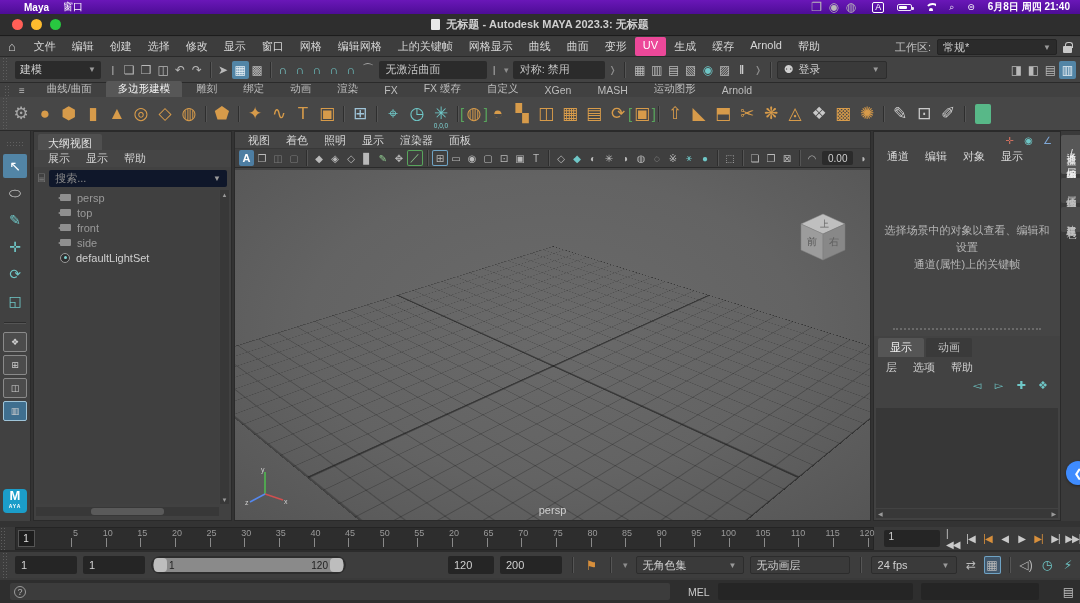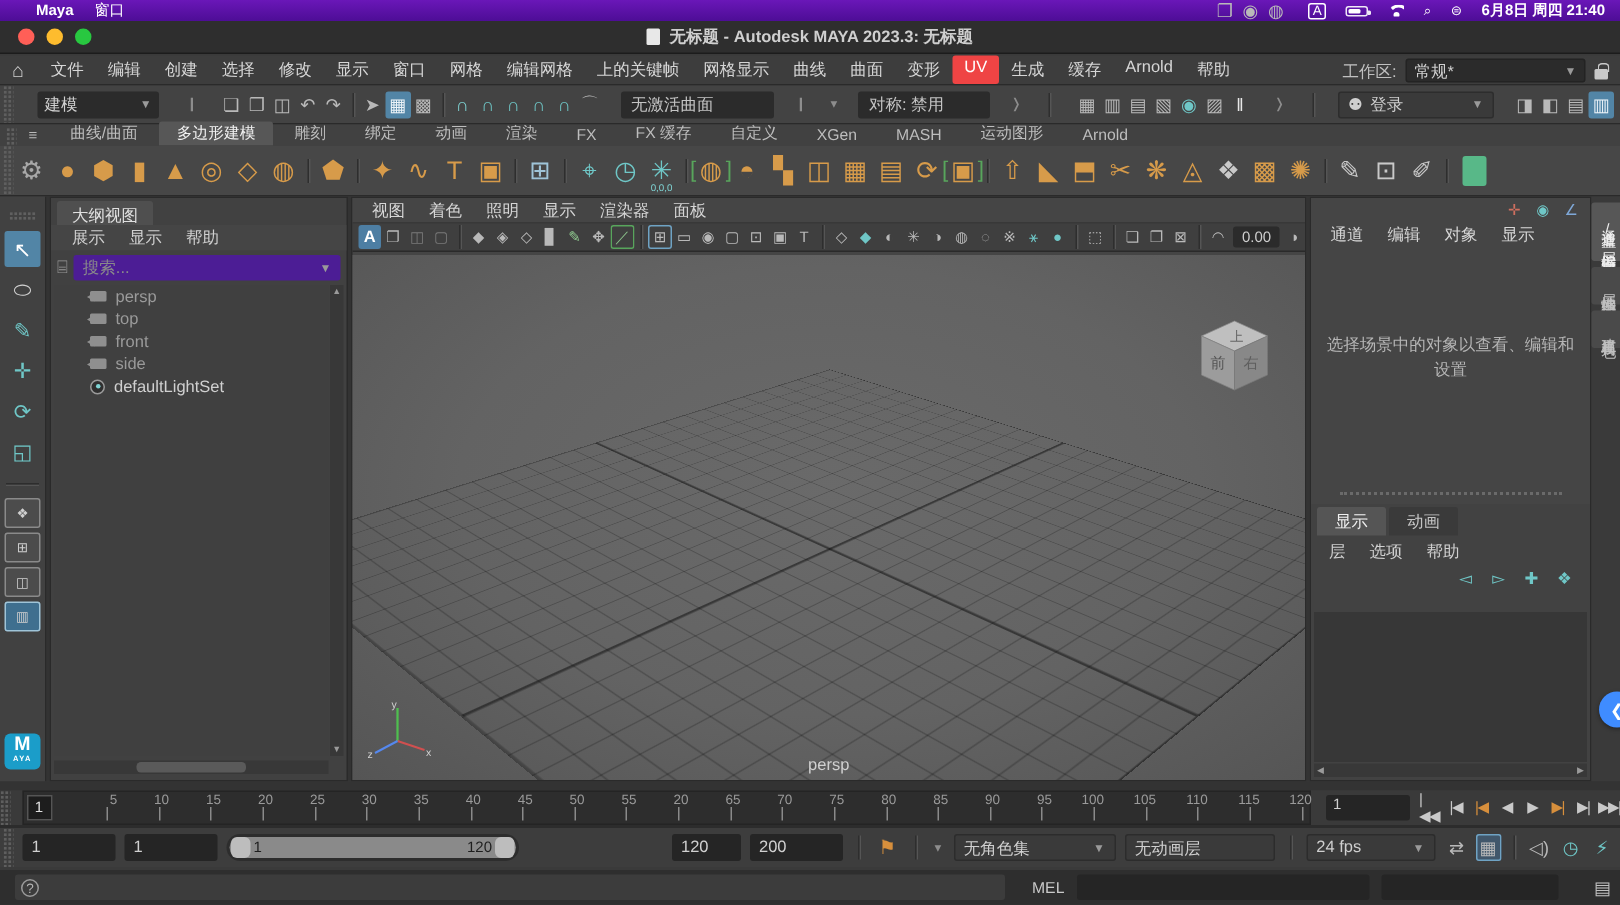--- a/index.html
+++ b/index.html
@@ -31,33 +31,33 @@
   .tlight { width:11px; height:11px; border-radius:50%; }
   .tl-red{background:#ff5f57;} .tl-yellow{background:#febc2e;} .tl-green{background:#28c840;}
   .wintitle { position:absolute; left:0; right:0; text-align:center; color:#cfcfcf; font-size:11px; font-weight:bold; }
   .wintitle .doc { display:inline-block; width:9px; height:11px; background:#e8e8e8; border-radius:1px; margin-right:6px; vertical-align:-2px; }
 
   
   .menubar { position:absolute; left:0; top:37px; width:1080px; height:20px; background:#3d3d3d;
     display:flex; align-items:center; padding-left:8px; border-bottom:1px solid #2a2a2a; }
   .menubar .home { color:#d0d0d0; font-size:13px; margin-right:10px; }
   .menubar .mitem { padding:2px 8px; color:#d6d6d6; cursor:default; border-radius:2px; }
-  .menubar .mitem.active { background:#ef4444; color:#fff;text-align:right; }
+  .menubar .mitem.active { background:#ec4899; color:#fff;text-align:right; }
   .workspace { position:absolute; right:8px; top:2px; display:flex; align-items:center; gap:6px; }
   .workspace .wlabel { color:#c0c0c0; }
   .wselect { width:120px; height:16px; background:#2b2b2b; border:1px solid #232323; border-radius:2px;
     display:flex; align-items:center; justify-content:space-between; padding:0 5px; color:#d0d0d0; }
   .wselect .arr { color:#9a9a9a; font-size:8px; }
   .lock { position:relative; width:9px; height:7px; background:#c9c9c9; border-radius:1px; margin-top:5px; }
   .lock::before { content:""; position:absolute; left:1.5px; top:-4px; width:6px; height:5px;
     border:1.5px solid #c9c9c9; border-bottom:none; border-radius:3px 3px 0 0; }
 
   
   .statusline { position:absolute; left:0; top:57px; width:1080px; height:26px; background:#434343;
-    display:flex; align-items:center; gap:12px; padding-left:2px; border-bottom:1px solid #2a2a2a; }
+    display:flex; align-items:center; gap:2px; padding-left:2px; border-bottom:1px solid #2a2a2a; }
   .grip { width:7px; height:100%; background-image:radial-gradient(circle,#5f5f5f 1px,transparent 1px); background-size:3px 3px; }
   .modesel { width:86px; height:18px; background:#2b2b2b; border-radius:2px; display:flex; align-items:center;
     justify-content:space-between; padding:0 5px; margin:0 4px; color:#d0d0d0; }
   .modesel .arr{ color:#9a9a9a; font-size:8px; }
   .icon { display:inline-flex; align-items:center; justify-content:center; min-width:17px; height:18px;
     font-size:12px; color:#b9b9b9; cursor:default; border-radius:2px; position:relative; }
   .icon.active { background:#5285a6; color:#eaf2f7; }
   .icon.framed { box-shadow:0 0 0 1px #58a55c inset; }
   .sep { width:1px; height:16px; background:#2e2e2e; margin:0 4px; box-shadow:1px 0 0 #555; }
   .chev { color:#8d8d8d; font-size:9px; margin:0 2px; }
@@ -98,21 +98,21 @@
     color:#fff; font-weight:bold; display:flex; flex-direction:column; align-items:center; justify-content:center; font-size:13px; line-height:11px; }
   .mayalogo small { font-size:5px; letter-spacing:1px; }
 
   
   .outliner { position:absolute; left:33px; top:0; width:199px; height:390px; background:#414141; border:1px solid #2a2a2a; }
   .ptab { position:absolute; left:4px; top:2px; background:#4f4f4f; color:#e0e0e0; padding:2px 10px; font-size:11px; border-radius:2px 2px 0 0; }
   .omenus { position:absolute; left:0; top:18px; width:100%; height:17px; background:#454545; display:flex; gap:4px; padding-left:8px; align-items:center; }
   .omenus .mitem { color:#d0d0d0; padding:0 6px; }
   .osearch { position:absolute; left:4px; top:37px; right:4px; height:18px; display:flex; align-items:center; gap:4px; }
   .filtericon { color:#9a9a9a; font-size:12px; }
-  .searchbox { flex:1; height:17px; background:#4c1d95; border-radius:2px; display:flex; align-items:center;
+  .searchbox { flex:1; height:17px; background:#0f172a; border-radius:2px; display:flex; align-items:center;
     justify-content:space-between; padding:0 6px; color:#8a8a8a; }
   .searchbox .arr { color:#9a9a9a; font-size:8px; }
   .olist { position:absolute; left:2px; top:58px; right:12px; bottom:16px; background:#404040; overflow:hidden; }
   .orow { display:flex; align-items:center; height:15px; padding-left:24px; gap:6px; }
   .orow .cam { width:11px; height:7px; background:#8f8f8f; position:relative; border-radius:1px; }
   .orow .cam::before { content:""; position:absolute; left:-5px; top:0.5px; border:3px solid transparent; border-right:5px solid #8f8f8f; }
   .orow .set { width:10px; height:10px; border-radius:50%; background:#2f2f2f; border:1px solid #9a9a9a; position:relative; }
   .orow .set::after { content:""; position:absolute; left:2.5px; top:2.5px; width:3px; height:3px; border-radius:50%; background:#7fd4d4; }
   .orow .olabel { color:#9a9a9a; font-size:11px; }
   .orow.setrow .olabel { color:#d0d0d0; }
@@ -564,20 +564,21 @@
           <span class="icon" style="color: rgb(127, 168, 216);">∠</span>
         </div>
       <div class="cbmenus">
           <span class="mitem">通道</span>
           <span class="mitem">编辑</span>
           <span class="mitem">对象</span>
           <span class="mitem">显示</span>
         </div>
       <div class="cb-empty">
         <div>选择场景中的对象以查看、编辑和设置</div>
+        <div>通道(属性)上的关键帧</div>
       </div>
       <div class="dotted-div"></div>
       <div class="layered">
         <div class="ltabs">
             <span class="ltab active">显示</span>
             <span class="ltab">动画</span>
           </div>
         <div class="lmenus">
             <span class="mitem">层</span>
             <span class="mitem">选项</span>

